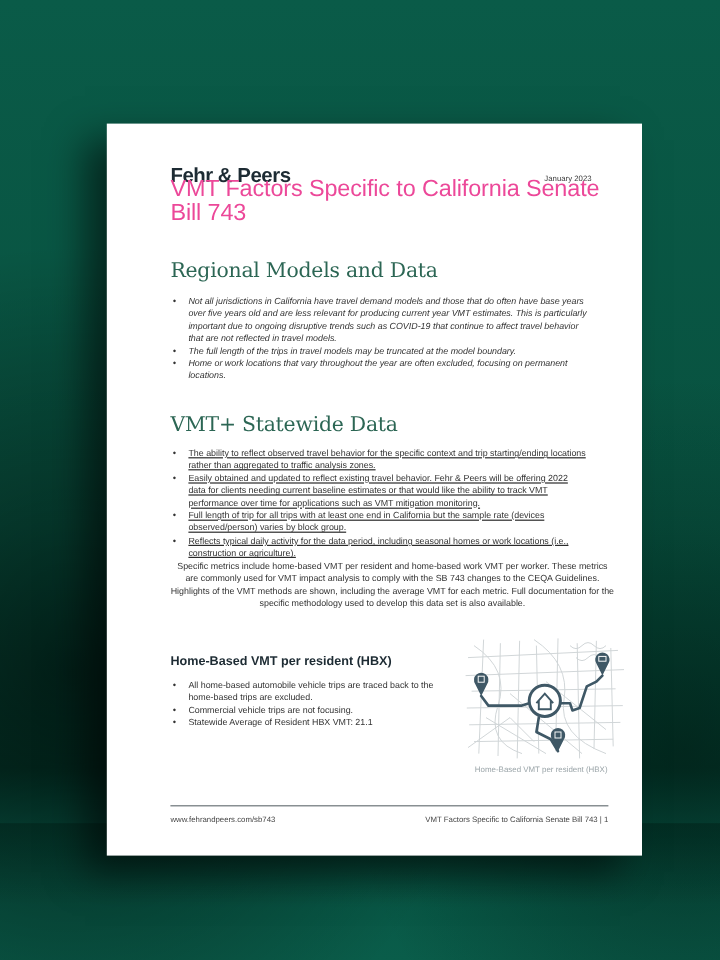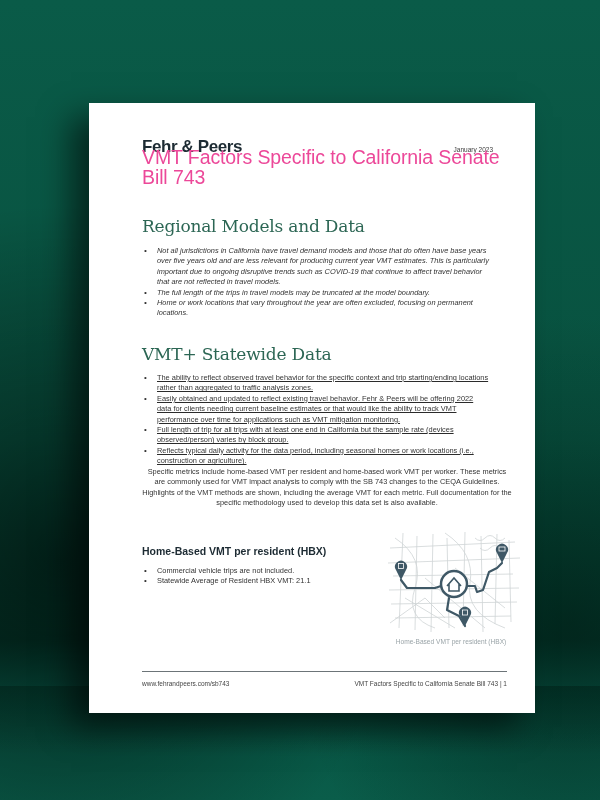--- a/index.html
+++ b/index.html
@@ -108,21 +108,22 @@
     <li>The ability to reflect observed travel behavior for the specific context and trip starting/ending locations rather than aggregated to traffic analysis zones.</li>
     <li>Easily obtained and updated to reflect existing travel behavior. Fehr &amp; Peers will be offering 2022 data for clients needing current baseline estimates or that would like the ability to track VMT performance over time for applications such as VMT mitigation monitoring.</li>
     <li>Full length of trip for all trips with at least one end in California but the sample rate (devices observed/person) varies by block group.</li>
     <li>Reflects typical daily activity for the data period, including seasonal homes or work locations (i.e., construction or agriculture).</li>
   </ul>
 
   <div class="para">Specific metrics include home-based VMT per resident and home-based work VMT per worker. These metrics are commonly used for VMT impact analysis to comply with the SB 743 changes to the CEQA Guidelines. Highlights of the VMT methods are shown, including the average VMT for each metric. Full documentation for the specific methodology used to develop this data set is also available.</div>
 
   <div class="h3">Home-Based VMT per resident (HBX)</div>
   <ul class="bullets" style="top:463px; width:235px;">
-    <li>Commercial vehicle trips are not included.</li>
+    <li>All home-based automobile vehicle trips are traced back to the home-based trips are excluded.</li>
+    <li>Commercial vehicle trips are not focusing.</li>
     <li>Statewide Average of Resident HBX VMT: 21.1</li>
   </ul>
 
   <svg class="map" viewBox="0 0 138 108">
     <g stroke="#cfd4d6" stroke-width="0.8" fill="none">
       <path d="M5 20 L130 14 M3 35 L135 30 M8 48 L128 46 M4 62 L134 60 M6 76 L132 74 M10 90 L126 88"></path>
       <path d="M18 5 L14 100 M32 8 L30 102 M48 6 L46 104 M62 10 L64 100 M80 4 L78 98 M96 8 L98 104 M112 6 L110 96 M124 12 L126 94"></path>
       <path d="M10 10 Q40 30 30 60 T50 100 M60 5 Q90 25 85 55 T120 100 M20 70 L70 100 M40 50 L100 100 M70 40 L120 80"></path>
       <path d="M90 10 q5 5 10 0 t10 0 t10 0 M95 20 q5 5 10 0 t10 0 M5 95 L40 70 L60 90"></path>
     </g>

